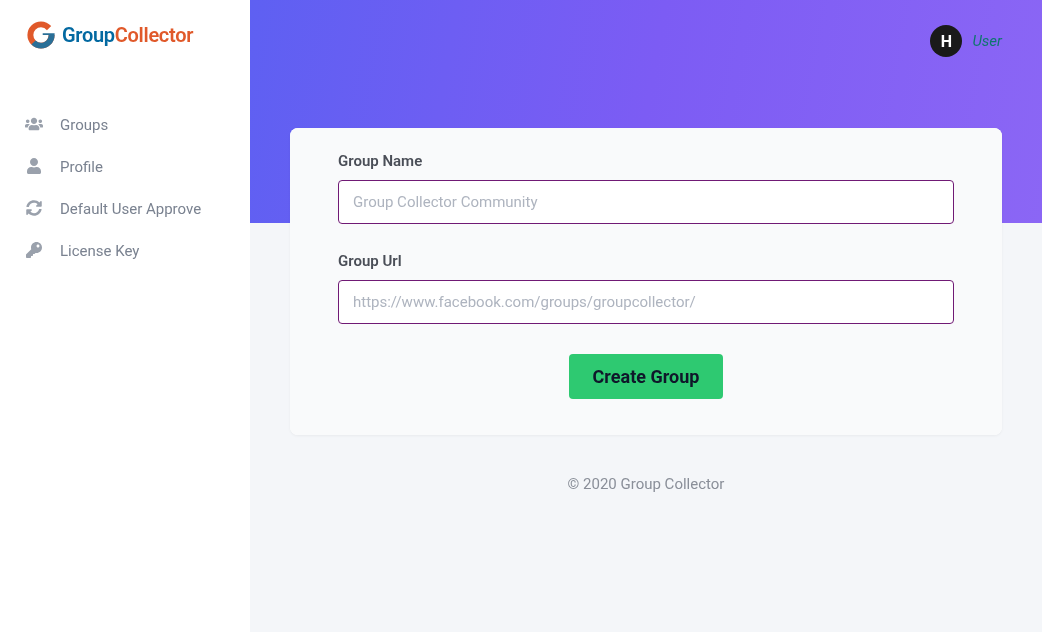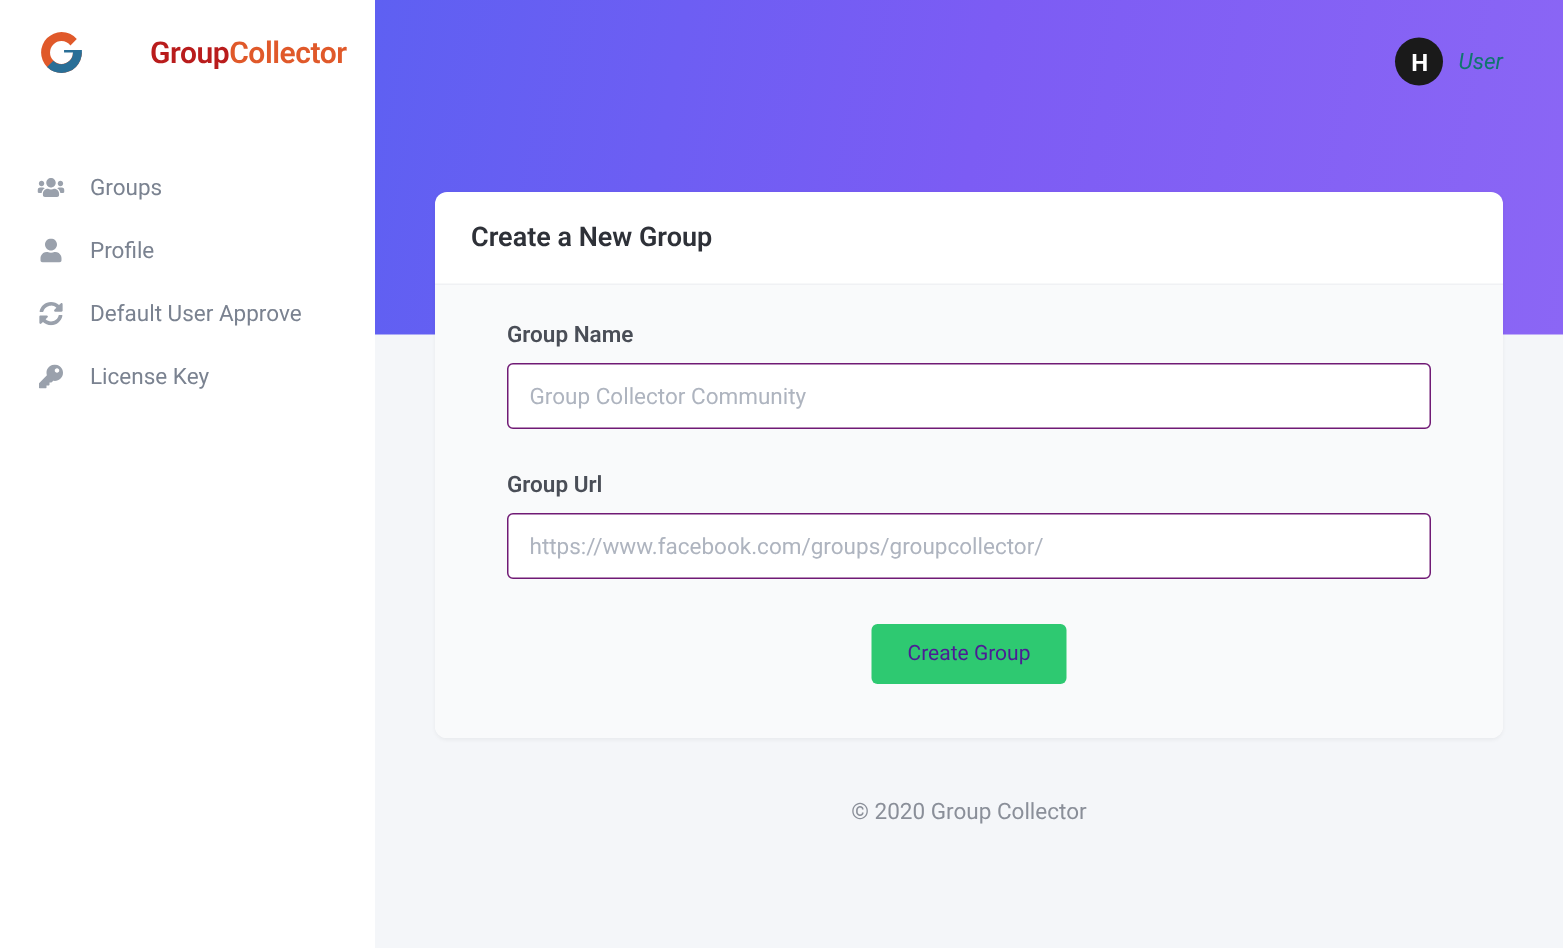--- a/index.html
+++ b/index.html
@@ -30,28 +30,28 @@
       width: 34px;
       height: 34px;
       flex-shrink: 0;
     }
     .logo-text {
       margin-left: 4px;
       font-size: 20px;
       font-weight: 600;
       letter-spacing: -0.3px;
     }
-    .logo-text-a { color: #b91c1c; margin-left: 38px; }
+    .logo-text-a { color: #0369a1; }
     .logo-text-b { color: #e0592a; }
     .nav {
       padding-top: 30px;
     }
     .nav-item {
       display: flex;
-      align-items: center;
+      align-items: flex-start;
       padding: 12px 24px;
       color: #7a8290;
       font-size: 15px;
       cursor: pointer;
     }
     .nav-icon {
       width: 20px;
       height: 16px;
       display: flex;
       align-items: center;
@@ -155,25 +155,25 @@
     .form-input::placeholder {
       color: #aeb4bf;
     }
     .form-actions {
       display: flex;
       justify-content: center;
       margin-top: 30px;
     }
     .btn-primary {
       background: #2ec971;
-      color: #4c1d95;
+      color: #0f172a;
       border: none;
       padding: 12px 24px;
-      font-size: 14px;
-      font-weight: 400;
+      font-size: 18px;
+      font-weight: 700;
       border-radius: 4px;
       cursor: pointer;
     }
     .footer {
       text-align: center;
       padding: 40px 0;
       color: #8a8f99;
       font-size: 15px;
     }
   </style>
@@ -230,23 +230,20 @@
 <main class="main">
   <div class="hero"></div>
 
   <div class="header">
     <div class="avatar">H</div>
     <span class="username">User</span>
   </div>
 
   <div class="content">
     <div class="card">
-      <div class="card-header">
-        <h2 class="card-title">Create a New Group</h2>
-      </div>
       <div class="card-body">
         <div class="form-group">
           <label class="form-label">Group Name</label>
           <input type="text" class="form-input" placeholder="Group Collector Community" style="">
         </div>
         <div class="form-group">
           <label class="form-label">Group Url</label>
           <input type="text" class="form-input" placeholder="https://www.facebook.com/groups/groupcollector/" style="">
         </div>
         <div class="form-actions">

